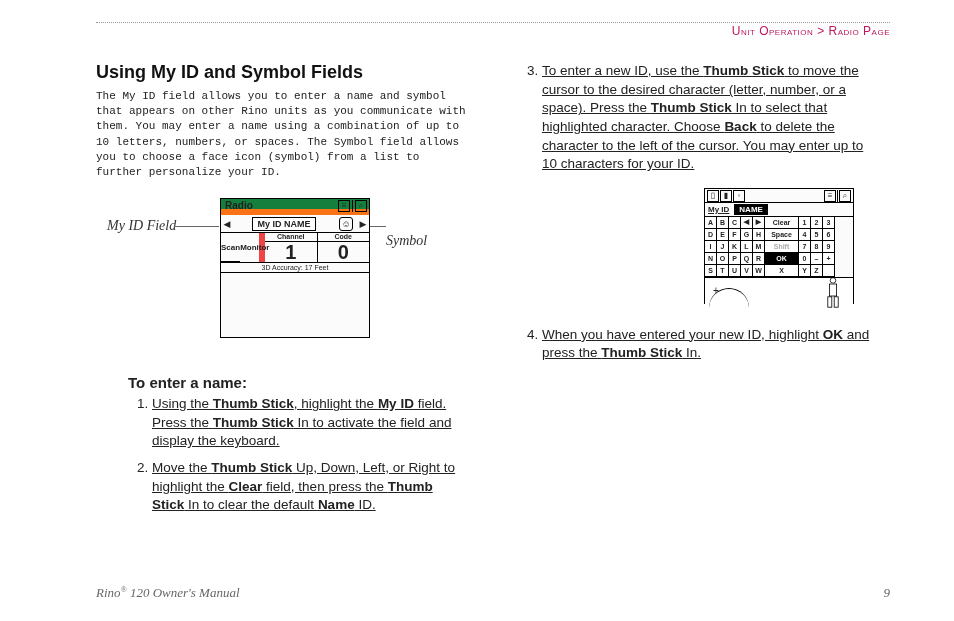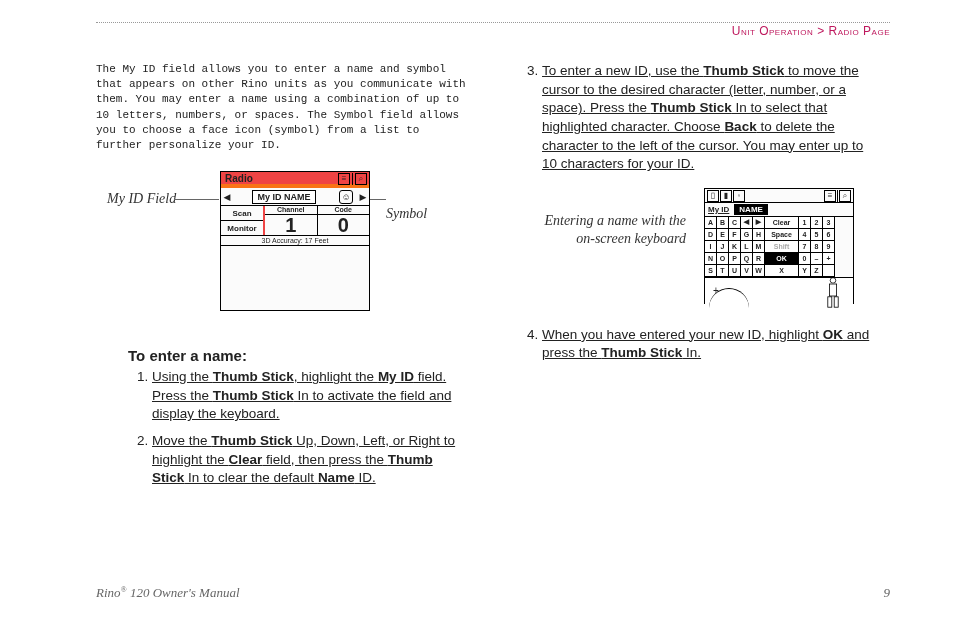--- a/index.html
+++ b/index.html
@@ -8,31 +8,31 @@
   .dotted-top { position: absolute; top: 22px; left: 96px; right: 64px; border-top: 1px dotted #999; }
   .breadcrumb { position: absolute; top: 24px; right: 64px; font-size: 12px; color: #be185d; letter-spacing: 0.5px; }
   .breadcrumb .sc { font-variant: small-caps; }
   .columns { display: flex; gap: 46px; padding-top: 40px; }
   .col { flex: 1 1 0; min-width: 0; }
   h2.section-title { font-size: 18px; font-weight: bold; margin-bottom: 6px; color: #111; }
   p.intro { font-family: Liberation Mono, monospace; font-size: 11px; line-height: 1.38; color: #222; }
   .fig-wrap { position: relative; margin: 18px 0 18px 0; height: 158px; }
   .rino-screen { border: 1px solid #000; background: #fbfbfb; position: relative; }
   .radio-screen { width: 150px; height: 140px; position: absolute; left: 124px; top: 0; }
-  .radio-titlebar { height: 16px; border-bottom: 4px solid #f97316; position: relative; background: #ef4444; }
+  .radio-titlebar { height: 16px; border-bottom: 6px solid #f97316; position: relative; background: #15803d; }
   .radio-titlebar .title { position: absolute; left: 4px; top: 1px; font-size: 10px; font-weight: bold; }
   .radio-titlebar .tb-icons { position: absolute; right: 2px; top: 1px; display: flex; gap: 2px; }
   .tb-box { width: 12px; height: 12px; border: 1px solid #000; font-size: 8px; line-height: 10px; text-align: center; }
   .tb-sep { width: 1px; height: 12px; background: #000; }
   .row-myid { display: flex; align-items: center; height: 18px; border-bottom: 1px solid #000; }
   .arrow-l, .arrow-r { width: 12px; text-align: center; font-size: 9px; }
   .myid-box { border: 1px solid #000; height: 14px; display: flex; align-items: center; padding: 0 4px; font-size: 9px; font-weight: bold; margin: 0 auto; background: #fff; }
   .face-icon { width: 14px; height: 14px; border: 1px solid #000; border-radius: 3px; display: flex; align-items: center; justify-content: center; font-size: 9px; margin-left: 4px; margin-right: 4px; }
   .row-chan { display: flex; height: 30px; border-bottom: 1px solid #000; }
-  .left-btns { width: 44px; display: flex; flex-direction: column; border-right: 2px solid #ef4444; }
+  .left-btns { width: 44px; display: flex; flex-direction: row; border-right: 6px solid #ef4444; }
   .sm-btn { flex: 1; border-bottom: 1px solid #000; font-size: 8px; display: flex; align-items: center; justify-content: center; font-weight: bold; }
   .sm-btn:last-child { border-bottom: none; }
   .chan-pane { flex: 1; display: flex; flex-direction: column; }
   .chan-hdr { height: 10px; display: flex; border-bottom: 1px solid #000; }
   .chan-hdr > div { flex: 1; font-size: 7px; text-align: center; font-weight: bold; }
   .chan-hdr > div:first-child { border-right: 1px solid #000; }
   .chan-vals { flex: 1; display: flex; }
   .chan-vals > div { flex: 1; font-size: 20px; font-weight: bold; text-align: center; line-height: 20px; }
   .chan-vals > div:first-child { border-right: 1px solid #000; }
   .accuracy { height: 10px; font-size: 7px; text-align: center; border-bottom: 1px solid #000; line-height: 10px; }
@@ -79,20 +79,21 @@
   <div class="dotted-top"></div>
   <div class="breadcrumb">
     <span class="sc">Unit Operation</span>
     <span>&gt;</span>
     <span class="sc">Radio Page</span>
   </div>
 
   <div class="columns">
 
     <div class="col">
+      <h2 class="section-title">Using My ID and Symbol Fields</h2>
       <p class="intro">The My ID field allows you to enter a name and symbol that appears on other Rino units as you communicate with them. You may enter a name using a combination of up to 10 letters, numbers, or spaces. The Symbol field allows you to choose a face icon (symbol) from a list to further personalize your ID.</p>
 
       <div class="fig-wrap">
         <div class="callout-left">My ID Field</div>
         <div class="callout-line" style="left:78px; top:28px; width:45px;"></div>
         <div class="callout-right">Symbol</div>
         <div class="callout-line" style="left:272px; top:28px; width:18px;"></div>
 
         <div class="rino-screen radio-screen">
           <div class="radio-titlebar">
@@ -150,21 +151,20 @@
     </div>
 
     <div class="col">
       <ol class="steps col2" start="3">
         <li>
           <span>To enter a new ID, use the </span><b>Thumb Stick</b><span> to move the cursor to the desired character (letter, number, or a space). Press the </span><b>Thumb Stick</b><span> In to select that highlighted character. Choose </span><b>Back</b><span> to delete the character to the left of the cursor. You may enter up to 10 characters for your ID.</span>
         </li>
       </ol>
 
       <div class="fig-wrap2">
-        <div class="kb-callout">Entering a name with the on-screen keyboard</div>
         <div class="rino-screen kb-screen">
           <div class="kb-titlebar">
             <div class="icons-l">
               <div class="tb-box">▯</div>
               <div class="tb-box">▮</div>
               <div class="tb-box">◦</div>
             </div>
             <div class="icons-r">
               <div class="tb-box">≡</div>
               <div class="tb-sep"></div>

